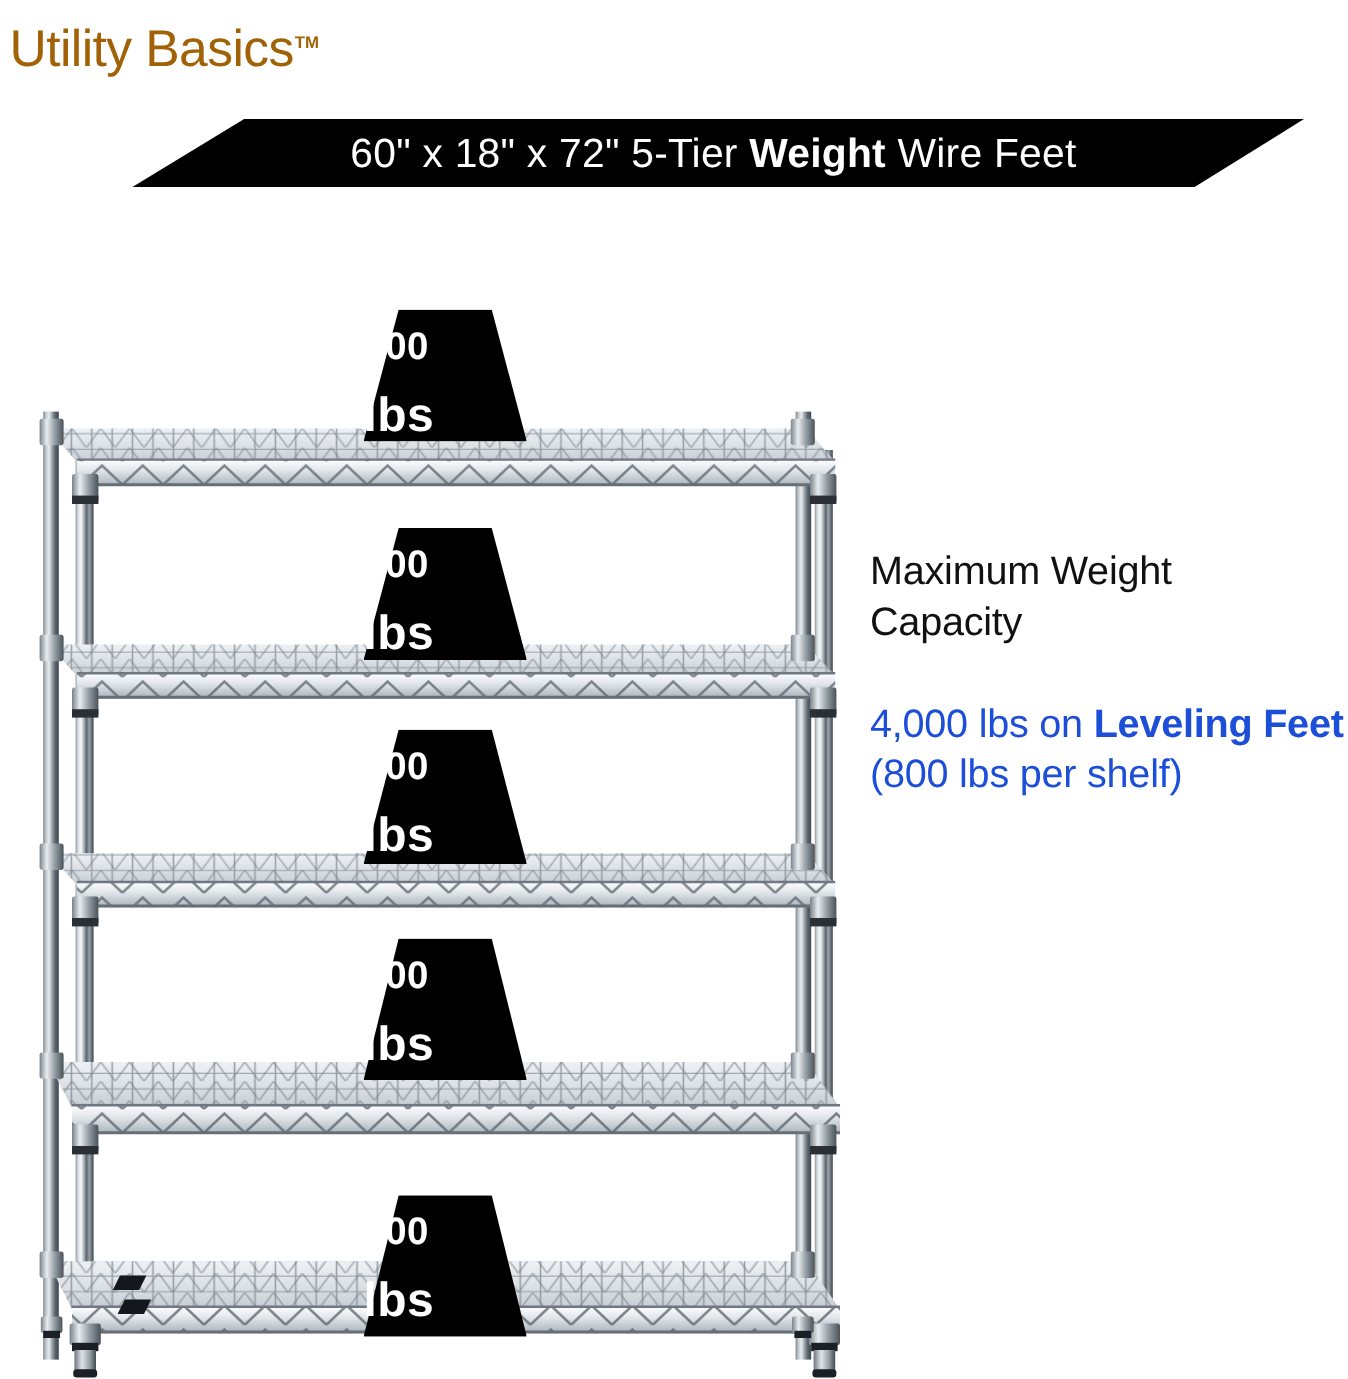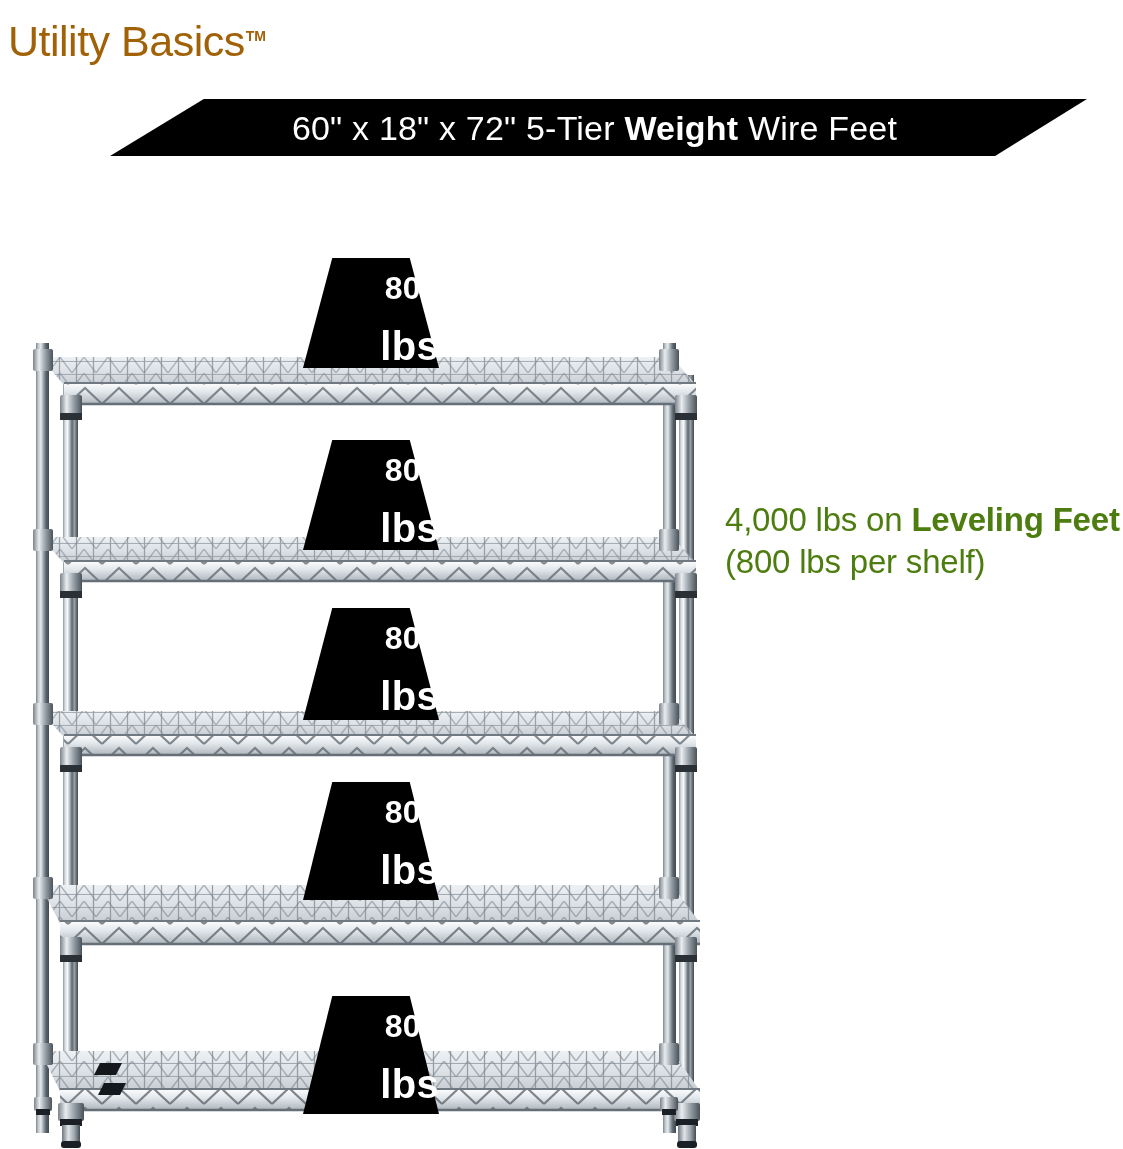--- a/index.html
+++ b/index.html
@@ -78,21 +78,21 @@
 
   
   .capacity-badge {
     position: absolute;
     color: #ffffff;
     background: transparent;
     display: flex;
     flex-direction: column;
     align-items: center;
     justify-content: flex-start;
-    text-align: right;
+    text-align: left;
     pointer-events: auto;
   }
   .capacity-badge .badge-shape {
     position: absolute;
     left: 0; top: 0; right: 0; bottom: 0;
     background: #000000;
     -webkit-clip-path: polygon(21.5% 0%, 78.5% 0%, 100% 100%, 0% 100%);
     clip-path: polygon(21.5% 0%, 78.5% 0%, 100% 100%, 0% 100%);
   }
   .capacity-badge .badge-lines {
@@ -130,21 +130,21 @@
     font-weight: 400;
     line-height: 1.26;
     color: #111111;
     margin: 0 0 0 0;
     letter-spacing: -0.2px;
   }
   #info-column .info-para {
     font-size: 33px;
     font-weight: 400;
     line-height: 1.26;
-    color: #4d7c0f;
+    color: #1d4ed8;
     letter-spacing: -0.2px;
   }
   #info-column .info-para .strong { font-weight: 700; }
   #spacer-a { height: 44px; }
   #spacer-b { height: 44px; }
 </style>
 </head>
 <body>
 
 <div id="brand-logo">
@@ -369,20 +369,24 @@
 <div class="capacity-badge" style="left:303px; top:996px; width:136px; height:118px;">
   <span class="badge-shape"></span>
   <span class="badge-lines">
     <span class="badge-value">800</span>
     <span class="badge-unit">lbs</span>
   </span>
 </div>
 
 <div id="info-column">
 
+  <div class="info-heading">
+    <span>Maximum Weight</span><br>
+    <span>Capacity</span>
+  </div>
 
   <div id="spacer-a"></div>
 
   <div class="info-para">
     <span>4,000 lbs on </span><span class="strong">Leveling Feet</span><span> (800 lbs per shelf)</span>
   </div>
 
   <div id="spacer-b"></div>
 
 

